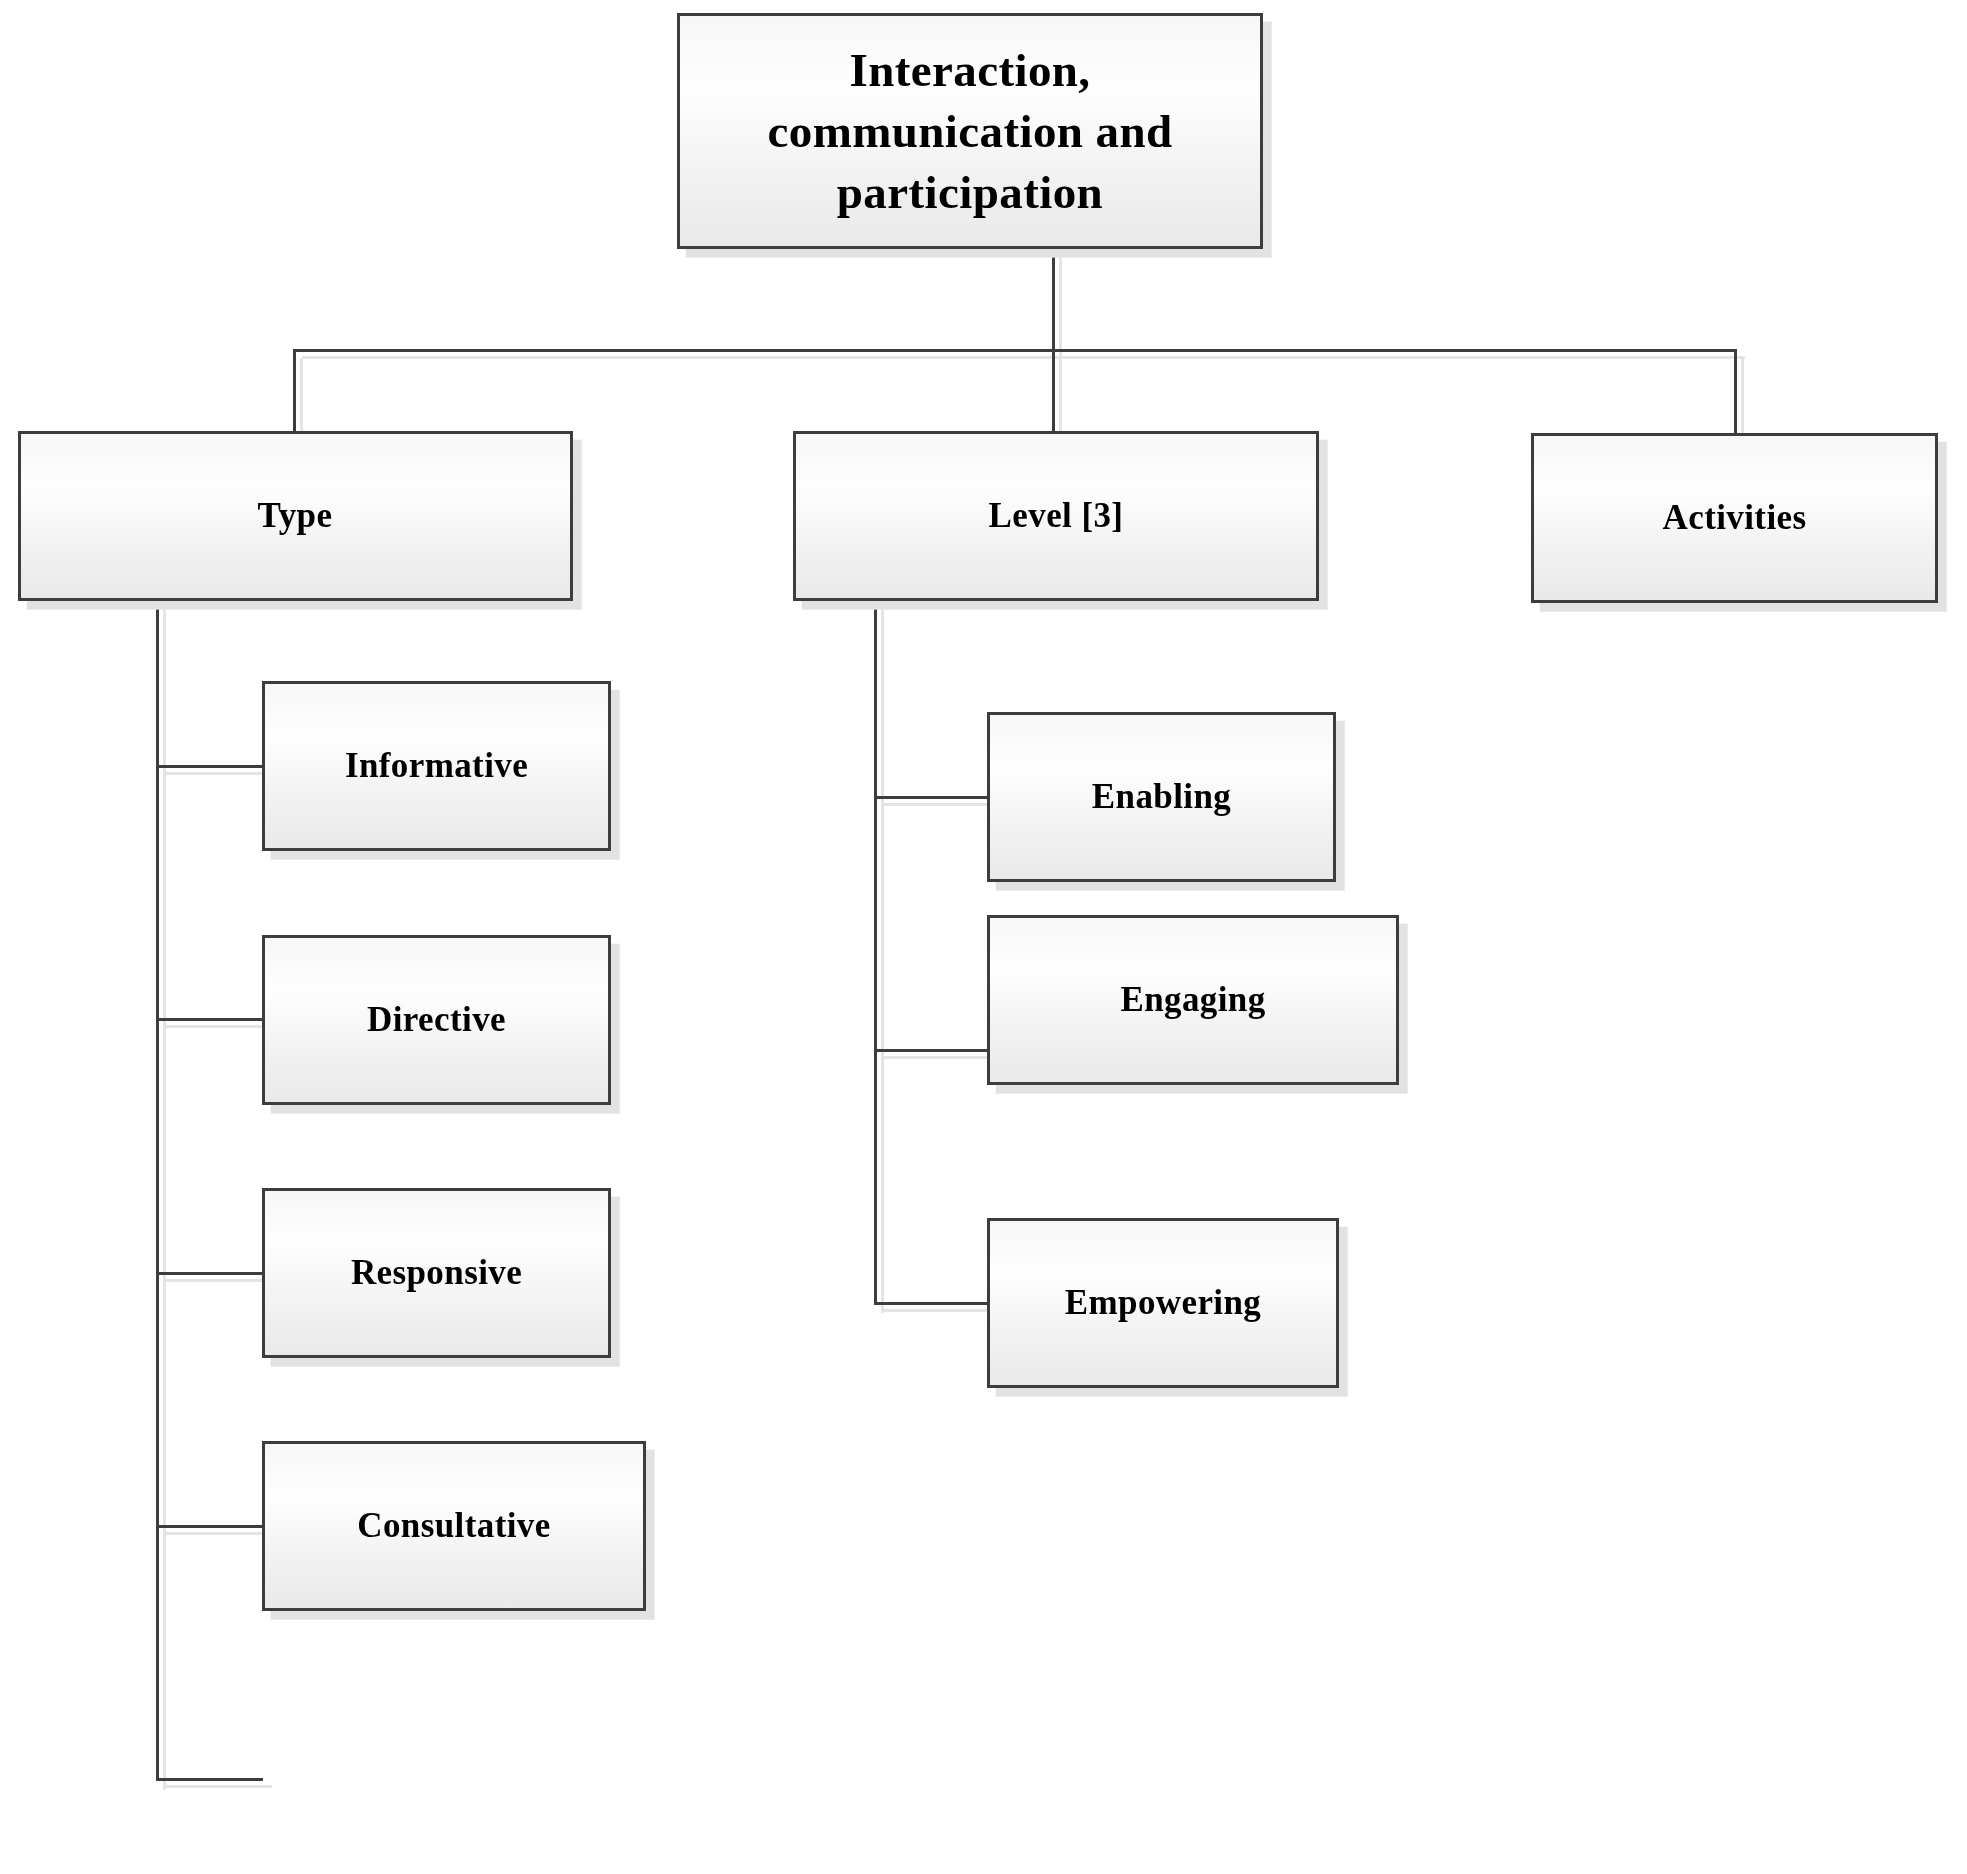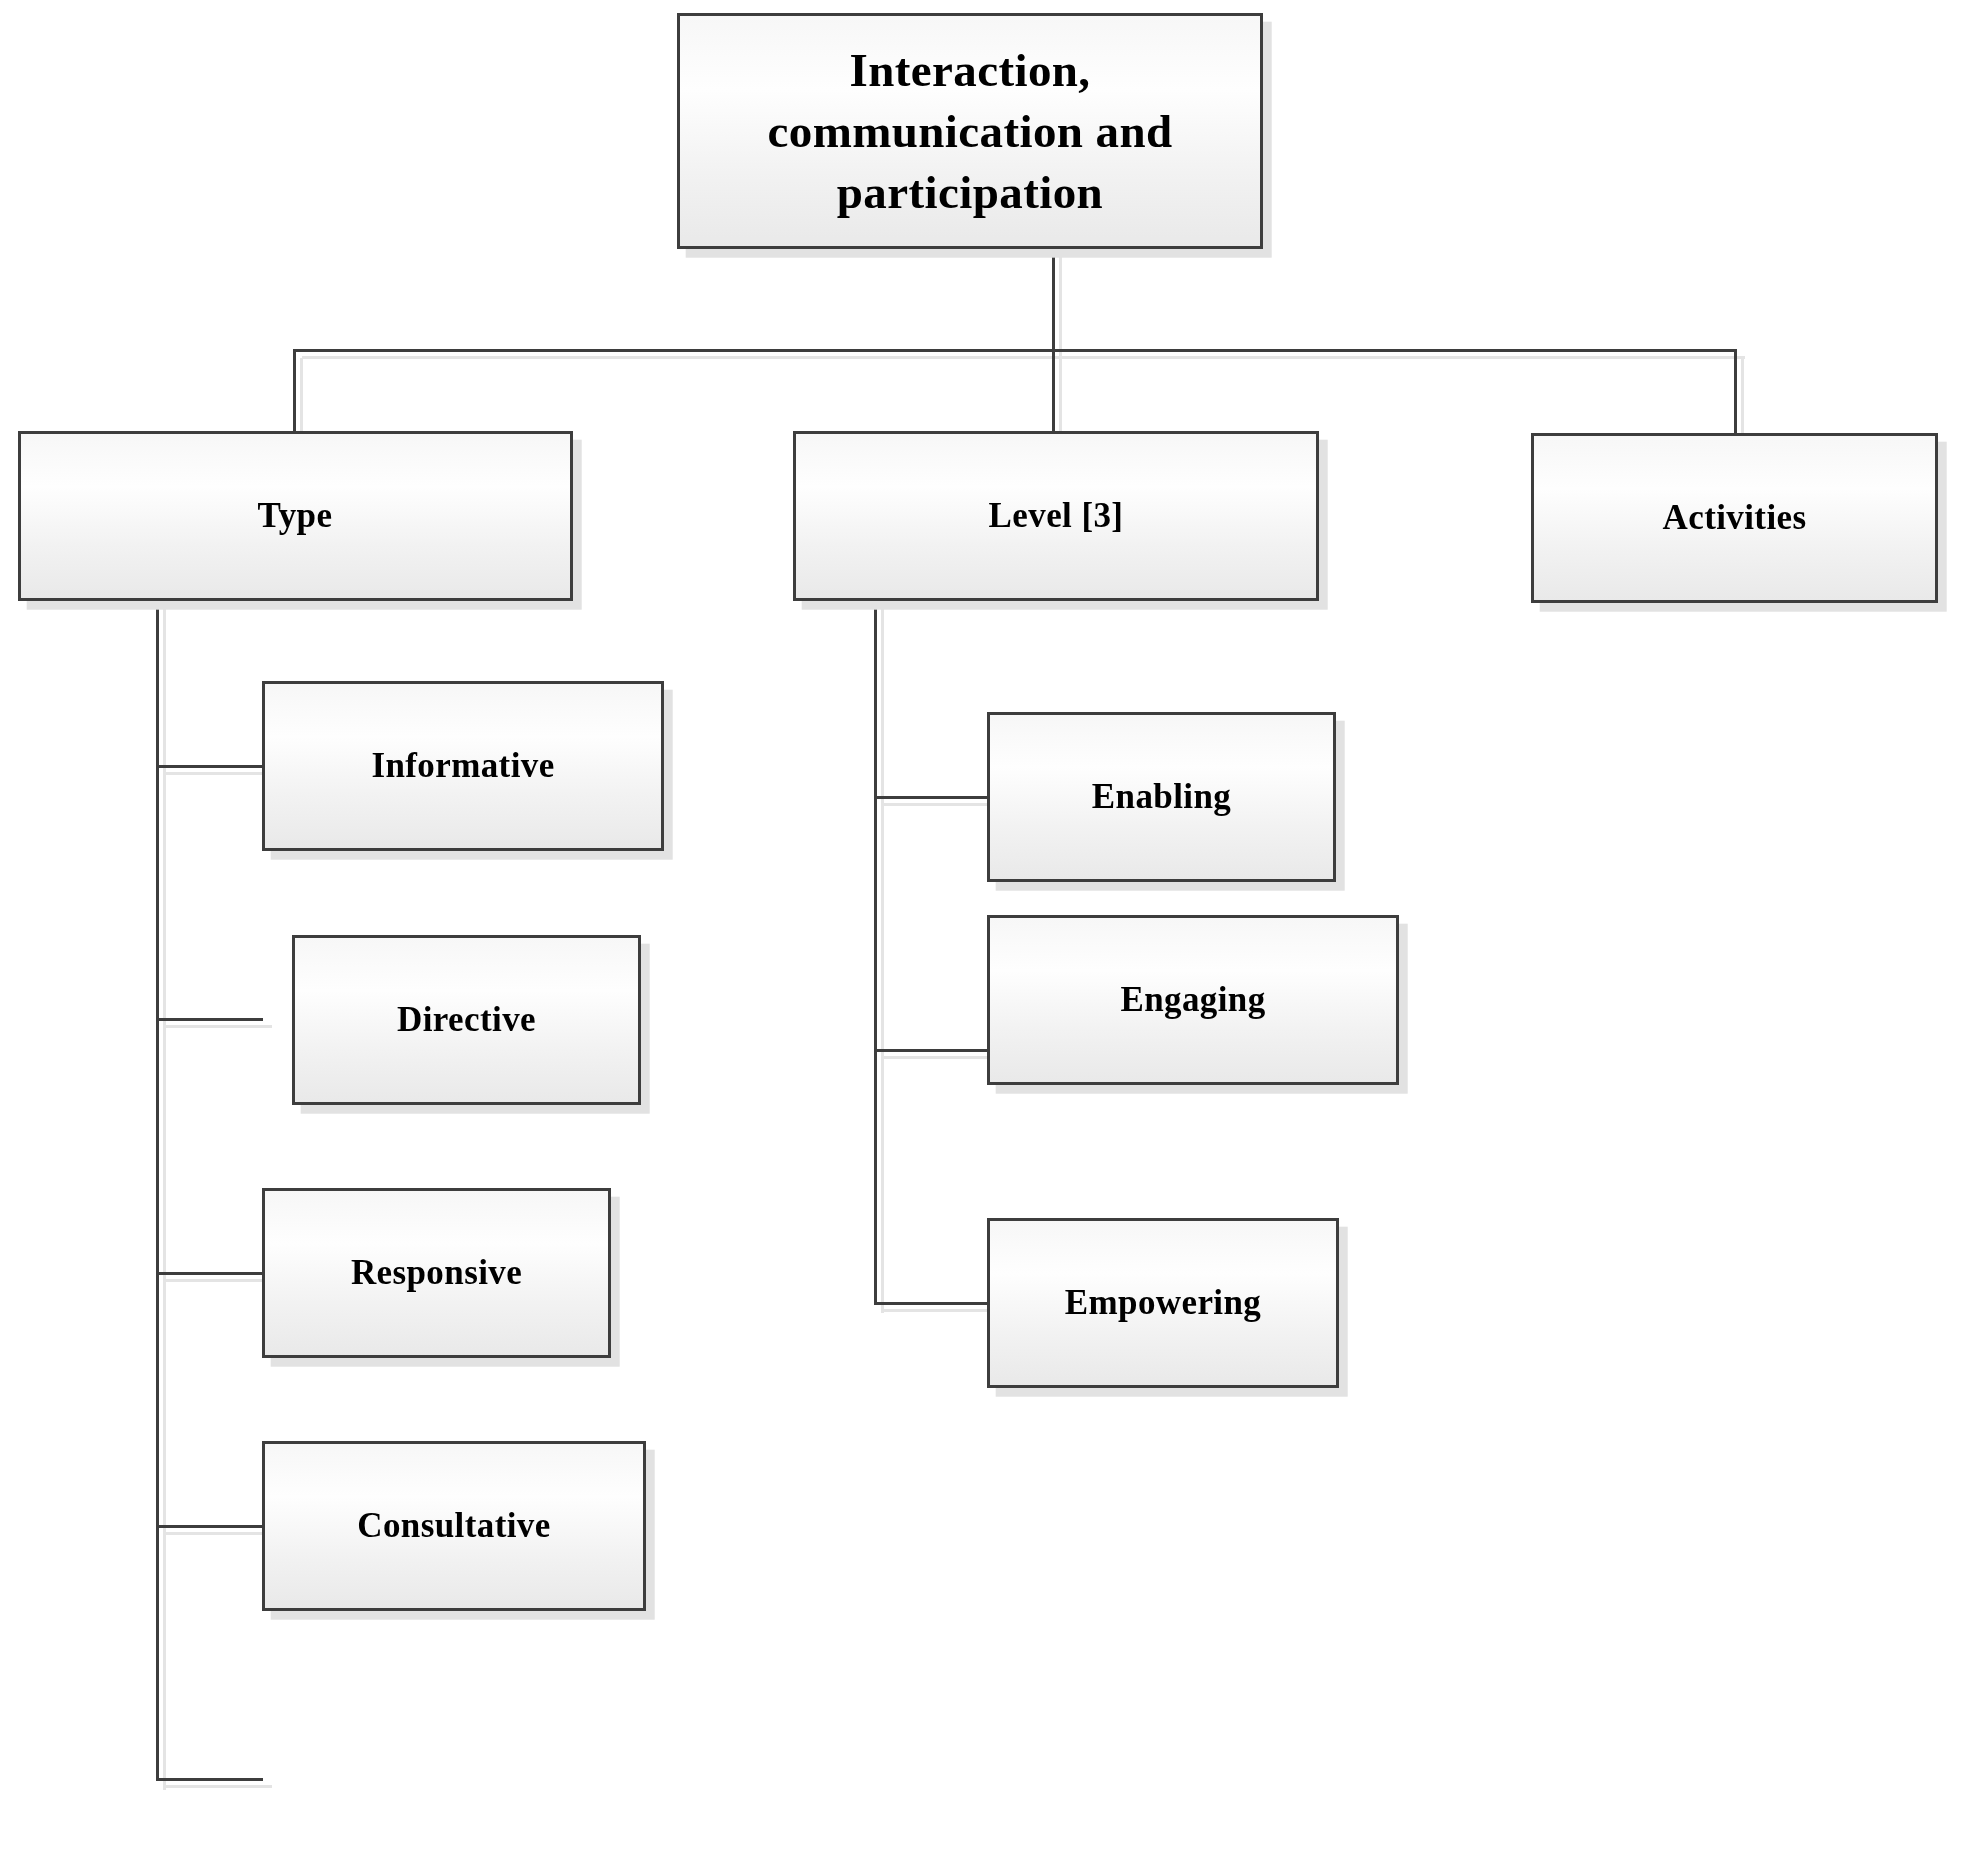--- a/index.html
+++ b/index.html
@@ -80,24 +80,24 @@
   <div class="box" style="left:17.5px;top:431px;width:555px;height:170px;">
     <div class="label">Type</div>
   </div>
   <div class="box" style="left:793px;top:431px;width:526px;height:170px;">
     <div class="label">Level [3]</div>
   </div>
   <div class="box" style="left:1531px;top:433px;width:407px;height:170px;">
     <div class="label">Activities</div>
   </div>
 
-  <div class="box" style="left:262px;top:681px;width:402px;height:170px;">
+  <div class="box" style="left:262px;top:681px;width:349px;height:170px;">
     <div class="label">Informative</div>
   </div>
-  <div class="box" style="left:262px;top:935px;width:349px;height:170px;margin-left:30px;">
+  <div class="box" style="left:262px;top:935px;width:349px;height:170px;">
     <div class="label">Directive</div>
   </div>
   <div class="box" style="left:262px;top:1188px;width:349px;height:170px;">
     <div class="label">Responsive</div>
   </div>
   <div class="box" style="left:262px;top:1441px;width:384px;height:170px;">
     <div class="label">Consultative</div>
   </div>
 
   <div class="box" style="left:987px;top:712px;width:349px;height:170px;">

